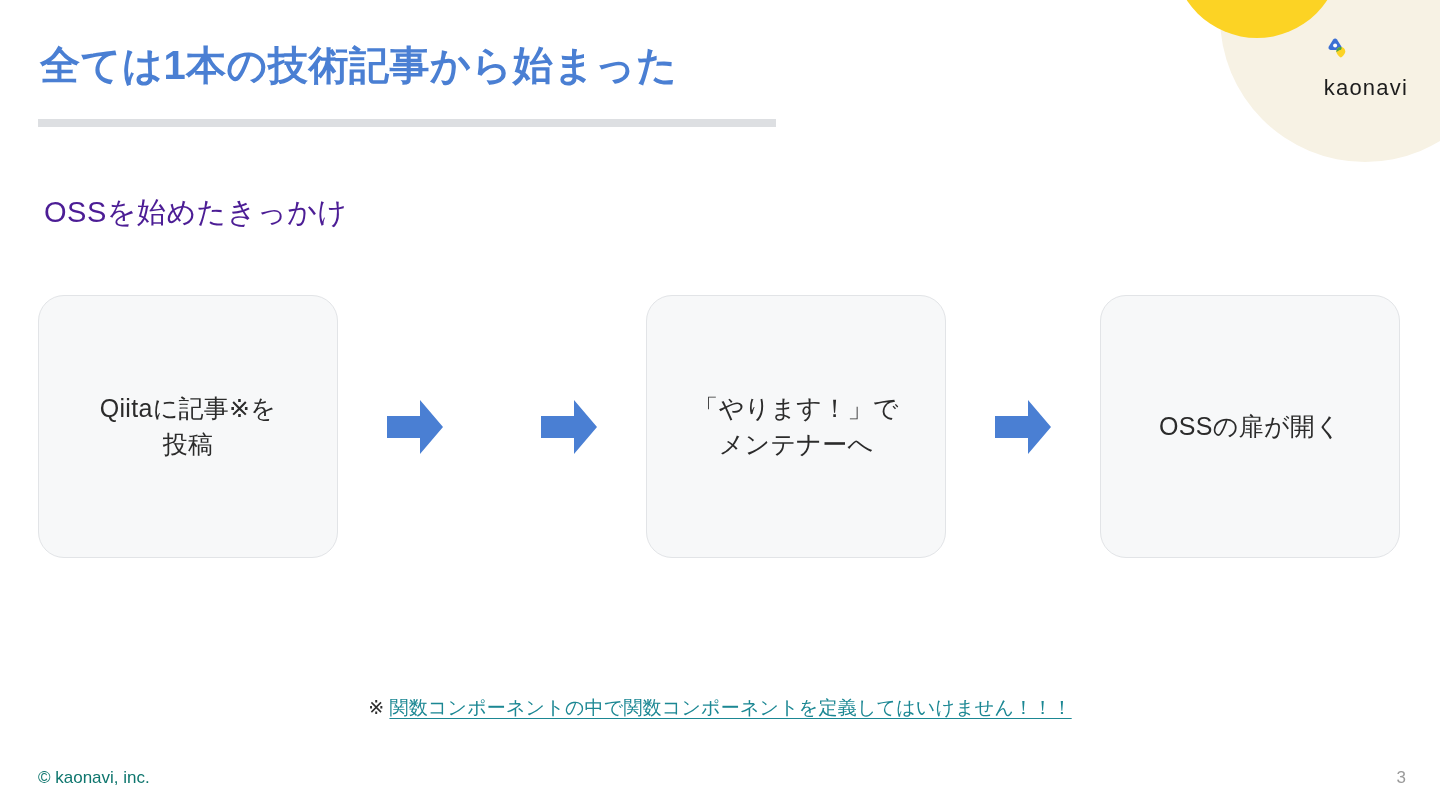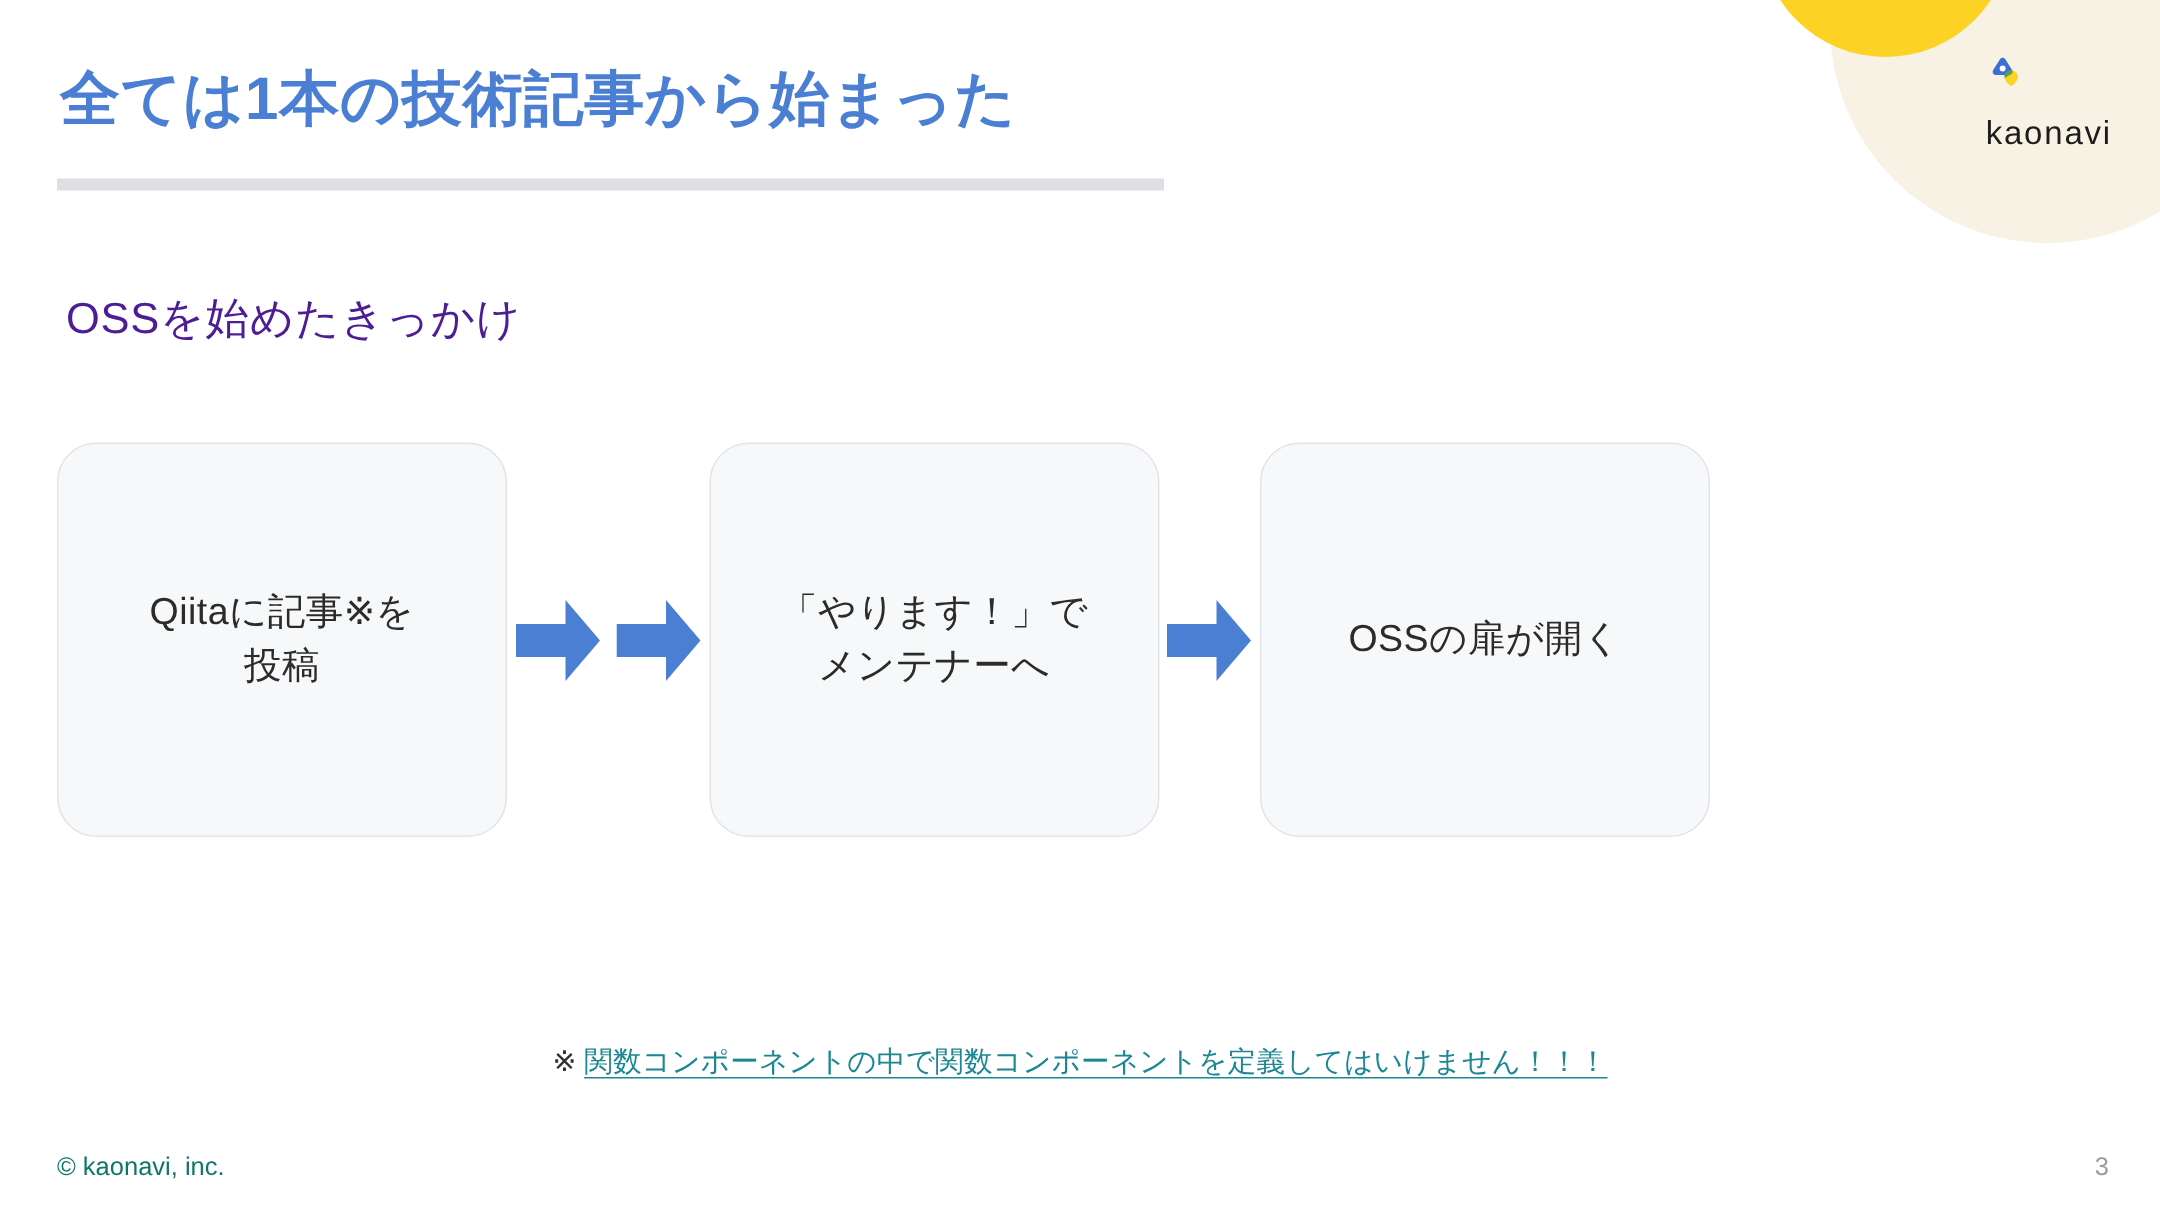--- a/index.html
+++ b/index.html
@@ -62,21 +62,21 @@
     letter-spacing:0.5px;
     white-space:nowrap;
     z-index:4;
     margin-top:45px;
   }
 
   
   .flow {
     position:absolute;
     left:38px; top:295px;
-    width:1102px; height:263px;
+    width:1362px; height:263px;
     display:flex;
     align-items:stretch;
     z-index:3;
   }
   .flow-card {
     flex:0 0 300px;
     background:#f7f8f9;
     border:1px solid #e2e4e7;
     border-radius:26px;
     display:flex;

